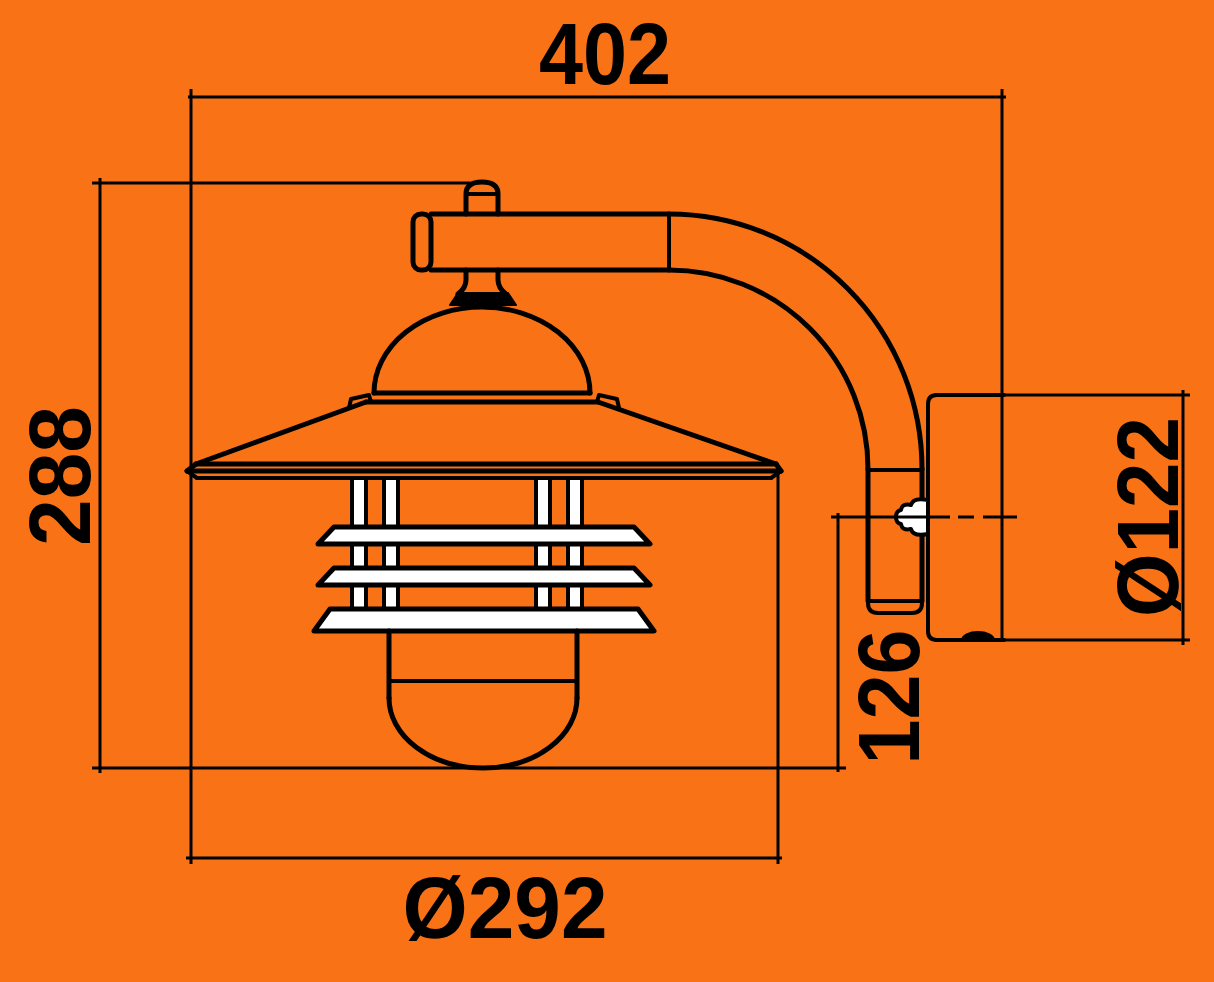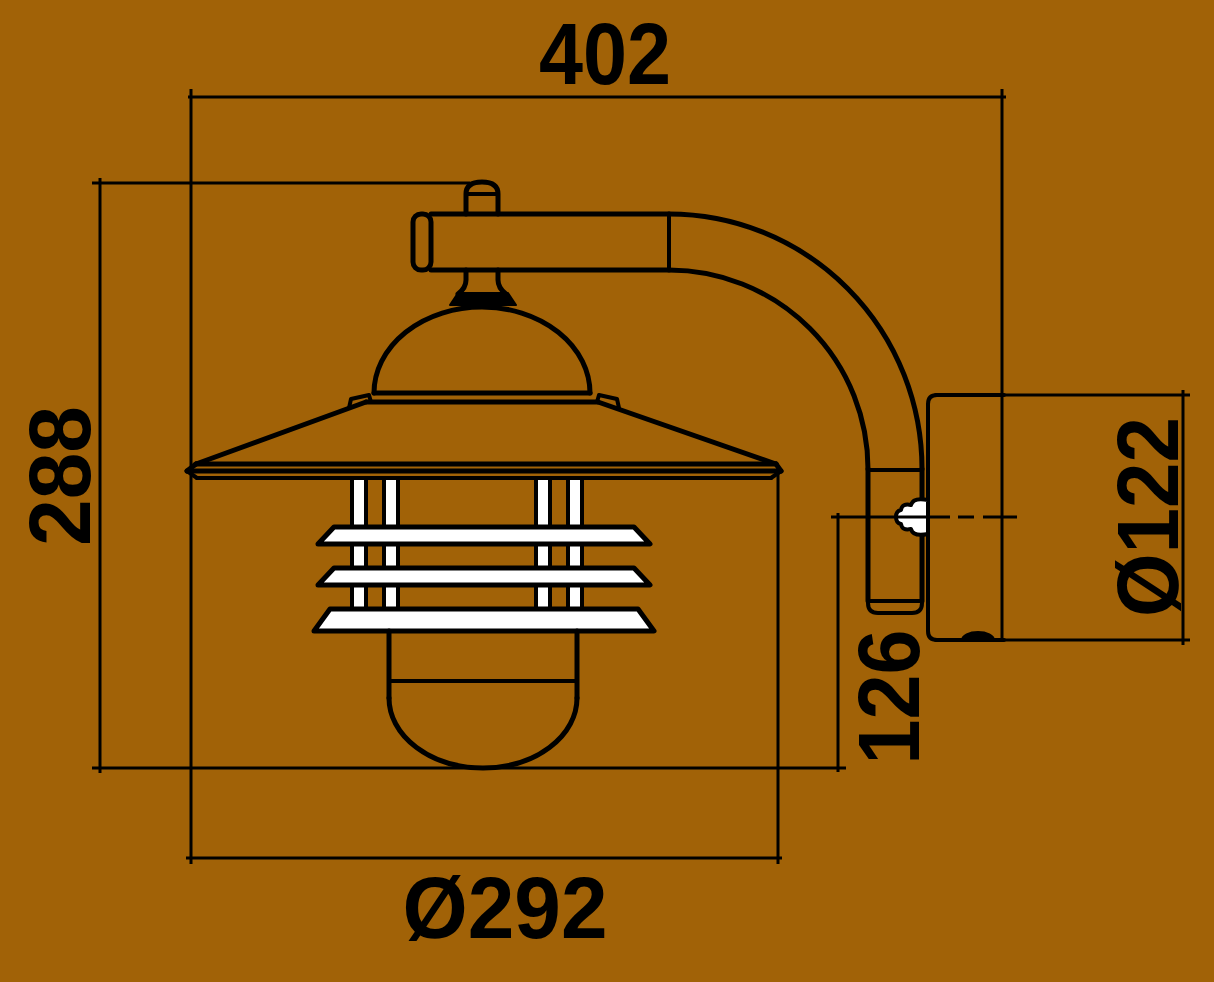--- a/index.html
+++ b/index.html
@@ -1,16 +1,16 @@
 <!DOCTYPE html>
 <html><head>
 <meta charset="utf-8">
 <style>
   html,body{margin:0;padding:0;background:#ffffff;}
-  .stage{width:1214px;height:982px;background:#a16207;position:relative;overflow:hidden;}
+  .stage{width:1214px;height:982px;background:#f97316;position:relative;overflow:hidden;}
   svg{display:block;}
   .obj{stroke:#000;fill:none;stroke-width:5;stroke-linecap:round;stroke-linejoin:round;}
   .obj4{stroke:#000;fill:none;stroke-width:4;stroke-linecap:round;stroke-linejoin:round;}
   .objw{stroke:#000;fill:#fff;stroke-width:5;stroke-linecap:round;stroke-linejoin:round;}
   .objw4{stroke:#000;fill:#fff;stroke-width:4;stroke-linecap:round;stroke-linejoin:round;}
   .solid{fill:#000;stroke:#000;stroke-width:2;stroke-linejoin:round;}
   .dim{stroke:#000;fill:none;stroke-width:3;stroke-linecap:butt;}
   .dimtxt{font-family:"Liberation Sans",sans-serif;font-weight:bold;font-size:88px;fill:#000;}
 </style>
 </head>

